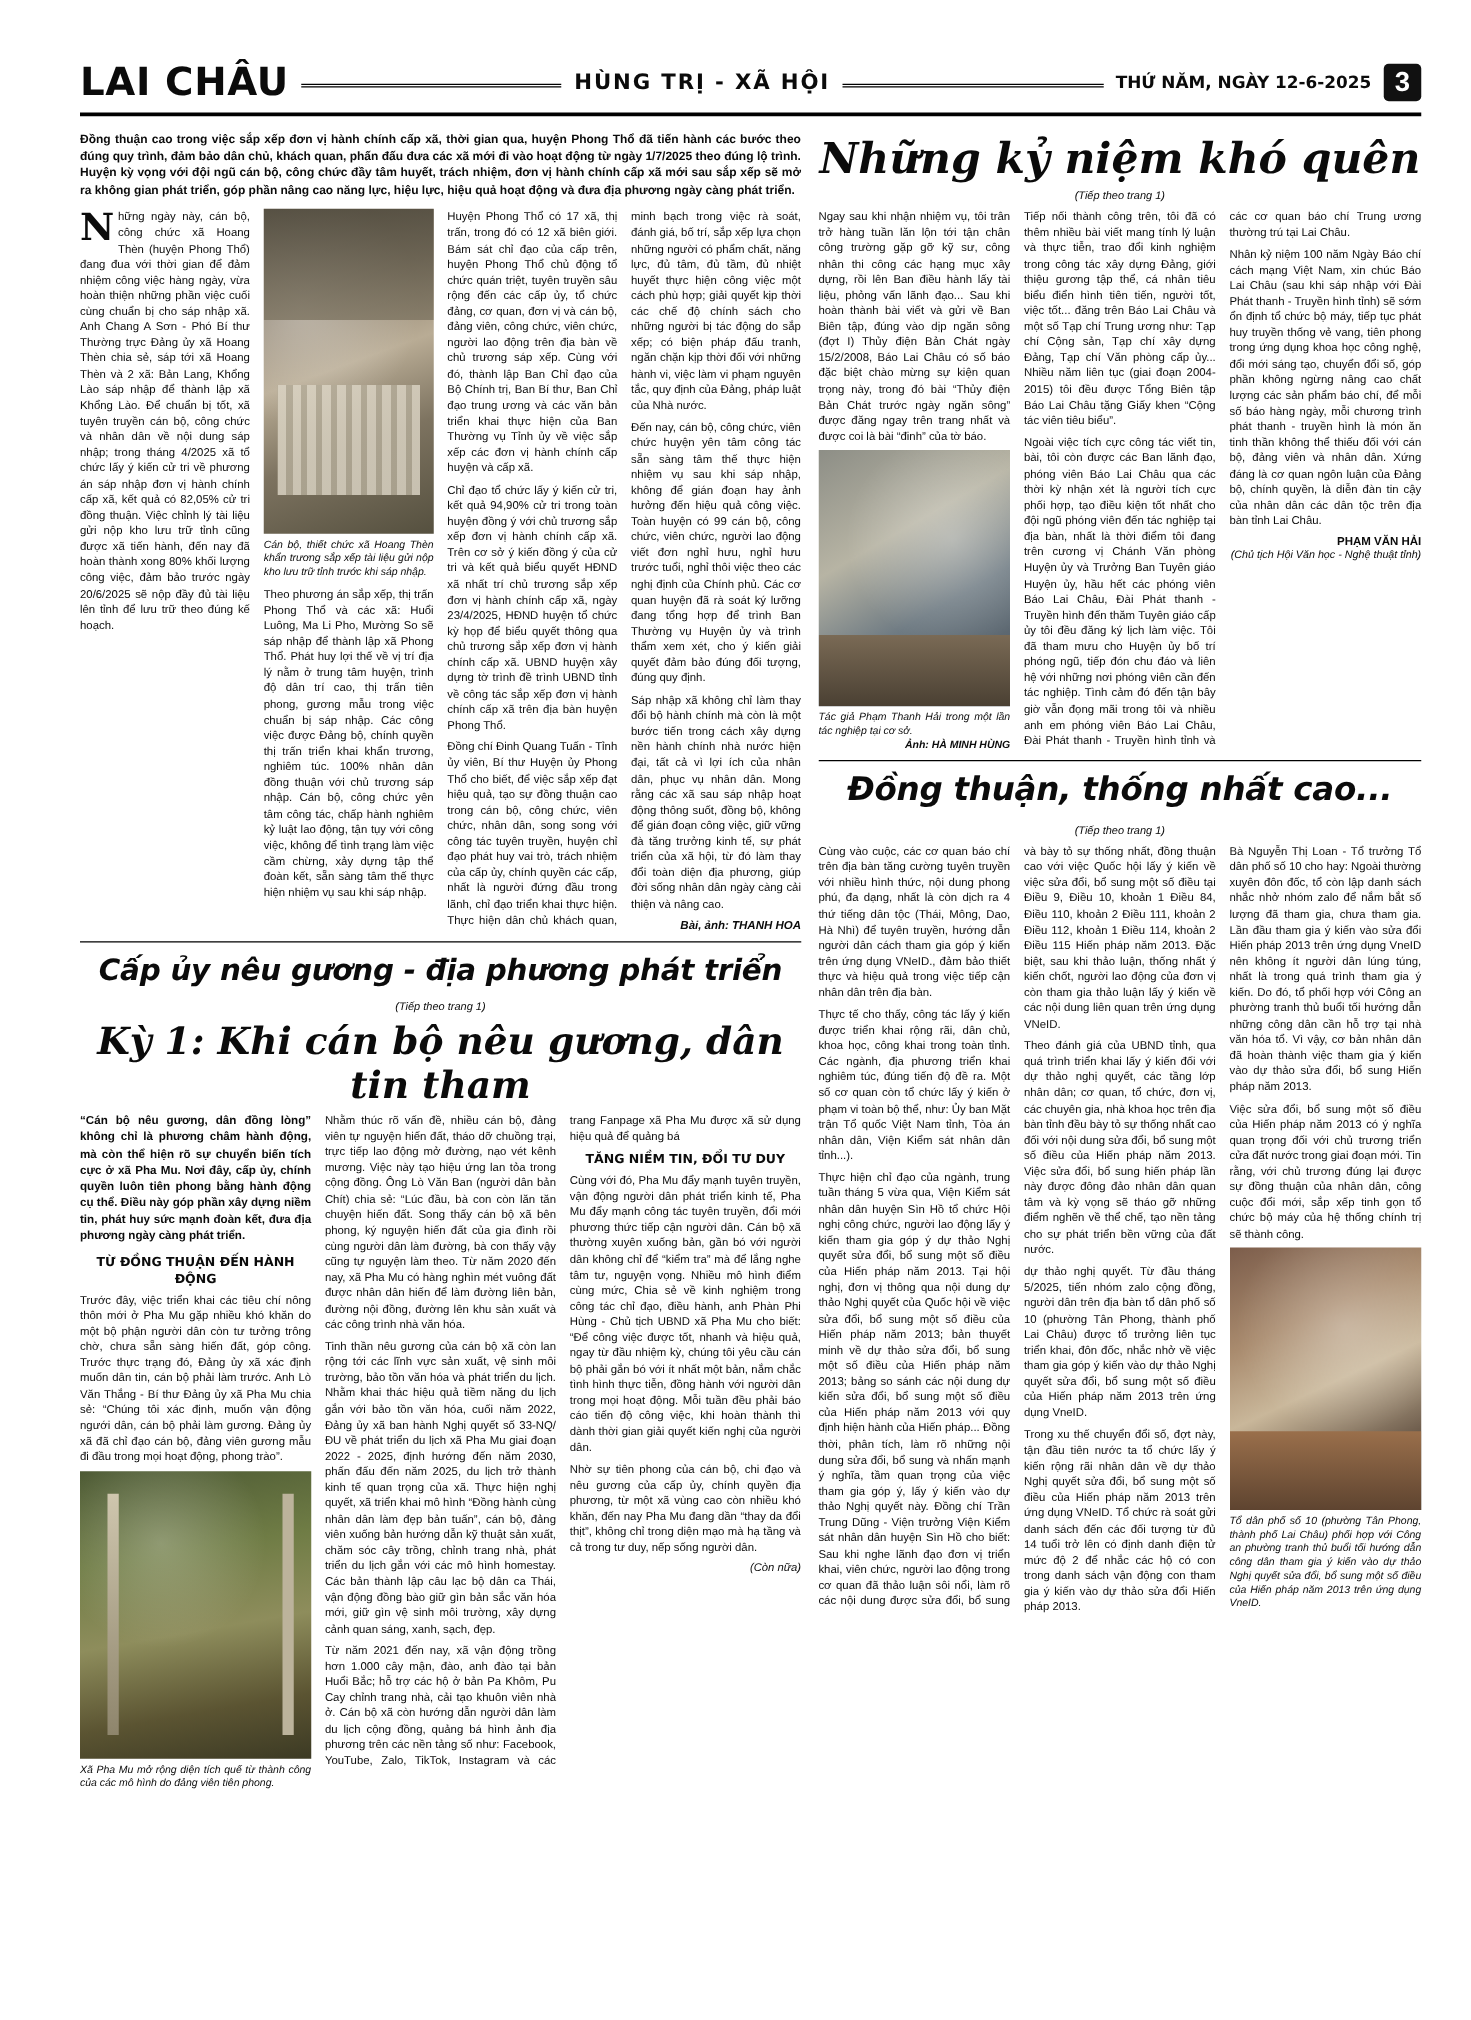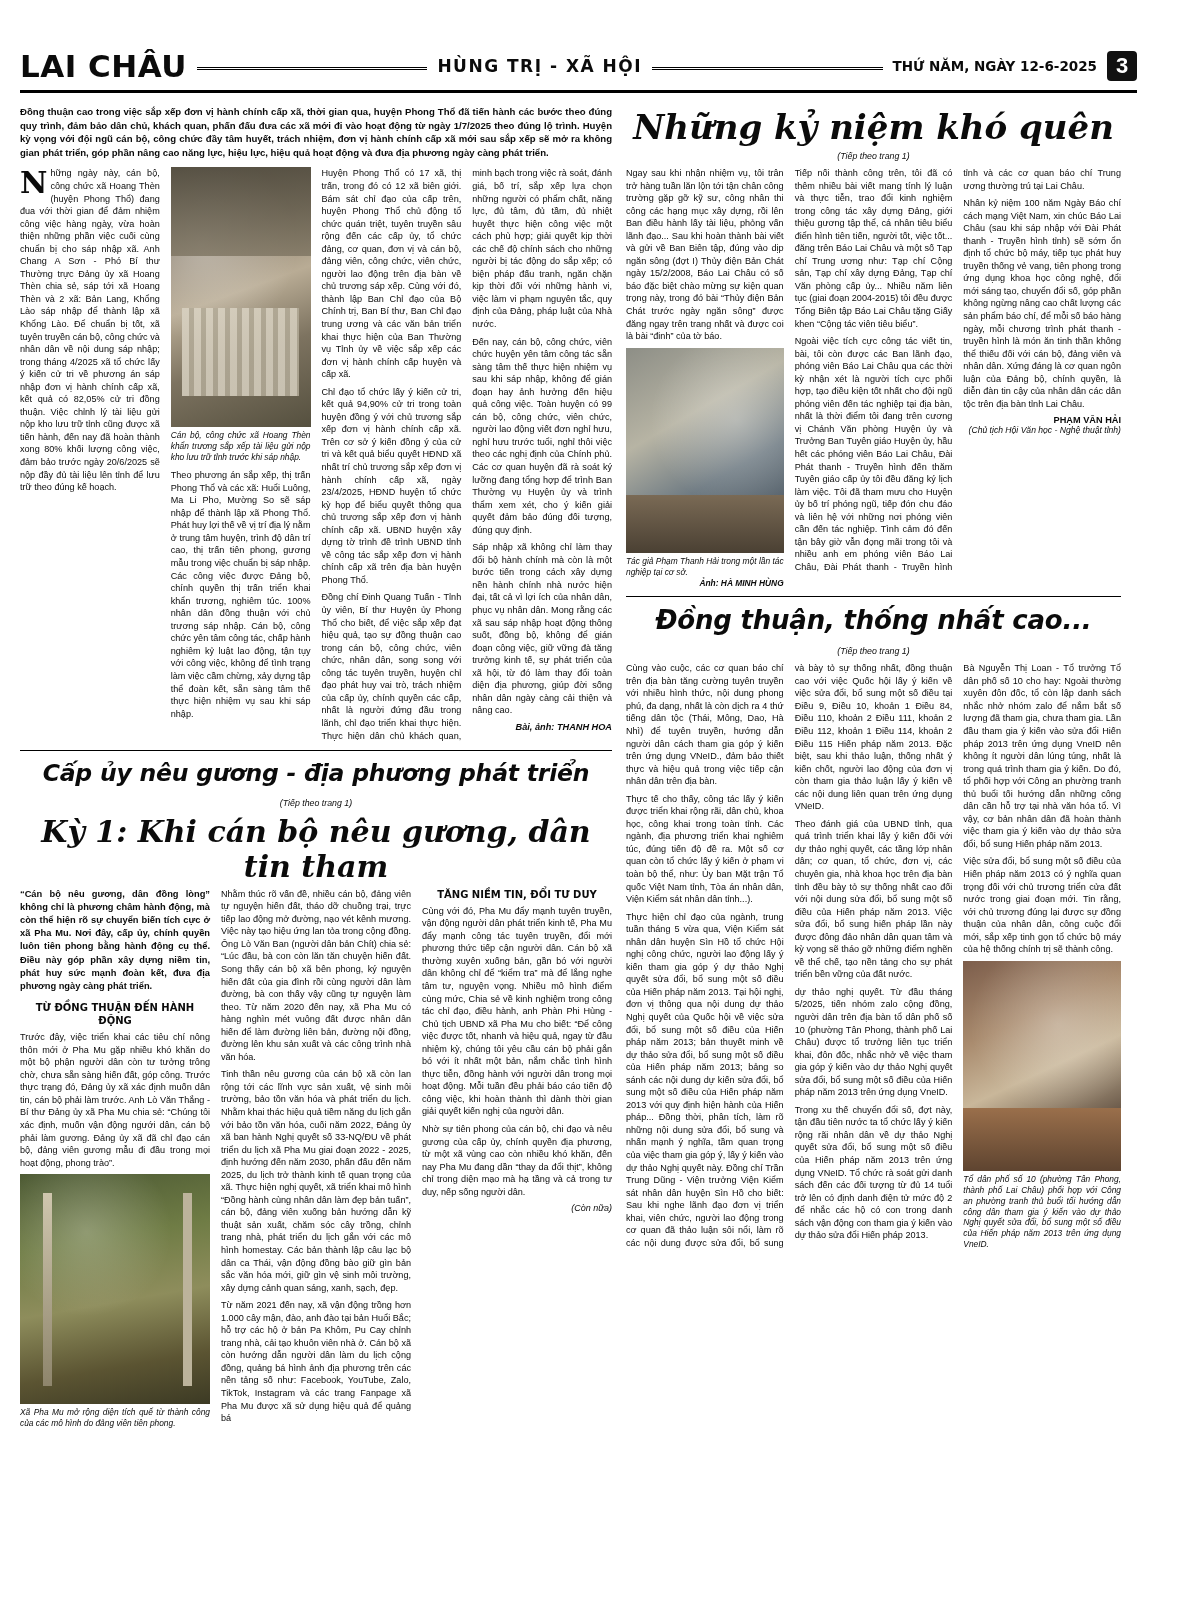--- a/index.html
+++ b/index.html
@@ -8,21 +8,21 @@
     width: 1177px;
     height: 1616px;
     background: #ffffff;
     font-family: "Liberation Sans", sans-serif;
     color: #0b0b0b;
     position: relative;
   }
   .page {
     width: 1177px;
     height: 1196px;
-    padding: 48px 40px 18px 20px;
+    padding: 48px 40px 18px 64px;
     position: relative;
   }
 
   
   .masthead {
     display: flex;
     align-items: center;
     gap: 10px;
     border-bottom: 3px solid #000;
     padding-bottom: 6px;
@@ -214,21 +214,21 @@
     <div class="left-zone">
 
 
       <div class="sapo">Đồng thuận cao trong việc sắp xếp đơn vị hành chính cấp xã, thời gian qua, huyện Phong Thổ đã tiến hành các bước theo đúng quy trình, đảm bảo dân chủ, khách quan, phấn đấu đưa các xã mới đi vào hoạt động từ ngày 1/7/2025 theo đúng lộ trình. Huyện kỳ vọng với đội ngũ cán bộ, công chức đầy tâm huyết, trách nhiệm, đơn vị hành chính cấp xã mới sau sắp xếp sẽ mở ra không gian phát triển, góp phần nâng cao năng lực, hiệu lực, hiệu quả hoạt động và đưa địa phương ngày càng phát triển.</div>
 
       <div class="cols-4">
         <p class="body first">Những ngày này, cán bộ, công chức xã Hoang Thèn (huyện Phong Thổ) đang đua với thời gian để đảm nhiệm công việc hàng ngày, vừa hoàn thiện những phần việc cuối cùng chuẩn bị cho sáp nhập xã. Anh Chang A Sơn - Phó Bí thư Thường trực Đảng ủy xã Hoang Thèn chia sẻ, sáp tới xã Hoang Thèn và 2 xã: Bản Lang, Khổng Lào sáp nhập để thành lập xã Khổng Lào. Để chuẩn bị tốt, xã tuyên truyền cán bộ, công chức và nhân dân về nội dung sáp nhập; trong tháng 4/2025 xã tổ chức lấy ý kiến cử tri về phương án sáp nhập đơn vị hành chính cấp xã, kết quả có 82,05% cử tri đồng thuận. Việc chỉnh lý tài liệu gửi nộp kho lưu trữ tỉnh cũng được xã tiến hành, đến nay đã hoàn thành xong 80% khối lượng công việc, đảm bảo trước ngày 20/6/2025 sẽ nộp đầy đủ tài liệu lên tỉnh để lưu trữ theo đúng kế hoạch.</p>
 
         <figure>
           <div class="photo ph1"></div>
-          <figcaption>Cán bộ, công chức xã Hoang Thèn khẩn trương sắp xếp tài liệu gửi nộp kho lưu trữ tỉnh trước khi sáp nhập.</figcaption>
+          <figcaption>Cán bộ, thiết chức xã Hoang Thèn khẩn trương sắp xếp tài liệu gửi nộp kho lưu trữ tỉnh trước khi sáp nhập.</figcaption>
         </figure>
 
         <p class="body">Theo phương án sắp xếp, thị trấn Phong Thổ và các xã: Huổi Luông, Ma Li Pho, Mường So sẽ sáp nhập để thành lập xã Phong Thổ. Phát huy lợi thế về vị trí địa lý nằm ở trung tâm huyện, trình độ dân trí cao, thị trấn tiên phong, gương mẫu trong việc chuẩn bị sáp nhập. Các công việc được Đảng bộ, chính quyền thị trấn triển khai khẩn trương, nghiêm túc. 100% nhân dân đồng thuận với chủ trương sáp nhập. Cán bộ, công chức yên tâm công tác, chấp hành nghiêm kỷ luật lao động, tận tụy với công việc, không để tình trạng làm việc cầm chừng, xảy dựng tập thể đoàn kết, sẵn sàng tâm thế thực hiện nhiệm vụ sau khi sáp nhập.</p>
         <p class="body">Huyện Phong Thổ có 17 xã, thị trấn, trong đó có 12 xã biên giới. Bám sát chỉ đạo của cấp trên, huyện Phong Thổ chủ động tổ chức quán triệt, tuyên truyền sâu rộng đến các cấp ủy, tổ chức đảng, cơ quan, đơn vị và cán bộ, đảng viên, công chức, viên chức, người lao động trên địa bàn về chủ trương sáp xếp. Cùng với đó, thành lập Ban Chỉ đạo của Bộ Chính trị, Ban Bí thư, Ban Chỉ đạo trung ương và các văn bản triển khai thực hiện của Ban Thường vụ Tỉnh ủy về việc sắp xếp các đơn vị hành chính cấp huyện và cấp xã.</p>
         <p class="body">Chỉ đạo tổ chức lấy ý kiến cử tri, kết quả 94,90% cử tri trong toàn huyện đồng ý với chủ trương sắp xếp đơn vị hành chính cấp xã. Trên cơ sở ý kiến đồng ý của cử tri và kết quả biểu quyết HĐND xã nhất trí chủ trương sắp xếp đơn vị hành chính cấp xã, ngày 23/4/2025, HĐND huyện tổ chức kỳ họp để biểu quyết thông qua chủ trương sắp xếp đơn vị hành chính cấp xã. UBND huyện xây dựng tờ trình đề trình UBND tỉnh về công tác sắp xếp đơn vị hành chính cấp xã trên địa bàn huyện Phong Thổ.</p>
         <p class="body">Đồng chí Đinh Quang Tuấn - Tỉnh ủy viên, Bí thư Huyện ủy Phong Thổ cho biết, để việc sắp xếp đạt hiệu quả, tạo sự đồng thuận cao trong cán bộ, công chức, viên chức, nhân dân, song song với công tác tuyên truyền, huyện chỉ đạo phát huy vai trò, trách nhiệm của cấp ủy, chính quyền các cấp, nhất là người đứng đầu trong lãnh, chỉ đạo triển khai thực hiện. Thực hiện dân chủ khách quan, minh bạch trong việc rà soát, đánh giá, bố trí, sắp xếp lựa chọn những người có phẩm chất, năng lực, đủ tâm, đủ tầm, đủ nhiệt huyết thực hiện công việc một cách phù hợp; giải quyết kịp thời các chế độ chính sách cho những người bị tác động do sắp xếp; có biện pháp đấu tranh, ngăn chặn kịp thời đối với những hành vi, việc làm vi phạm nguyên tắc, quy định của Đảng, pháp luật của Nhà nước.</p>
         <p class="body">Đến nay, cán bộ, công chức, viên chức huyện yên tâm công tác sẵn sàng tâm thế thực hiện nhiệm vụ sau khi sáp nhập, không để gián đoạn hay ảnh hưởng đến hiệu quả công việc. Toàn huyện có 99 cán bộ, công chức, viên chức, người lao động viết đơn nghỉ hưu, nghỉ hưu trước tuổi, nghỉ thôi việc theo các nghị định của Chính phủ. Các cơ quan huyện đã rà soát ký lưỡng đang tổng hợp để trình Ban Thường vụ Huyện ủy và trình thẩm xem xét, cho ý kiến giải quyết đảm bảo đúng đối tượng, đúng quy định.</p>
         <p class="body">Sáp nhập xã không chỉ làm thay đổi bộ hành chính mà còn là một bước tiến trong cách xây dựng nền hành chính nhà nước hiện đại, tất cả vì lợi ích của nhân dân, phục vụ nhân dân. Mong rằng các xã sau sáp nhập hoạt động thông suốt, đồng bộ, không để gián đoạn công việc, giữ vững đà tăng trưởng kinh tế, sự phát triển của xã hội, từ đó làm thay đổi toàn diện địa phương, giúp đời sống nhân dân ngày càng cải thiện và nâng cao.</p>
         <div class="byline">Bài, ảnh: THANH HOA</div>
       </div>

